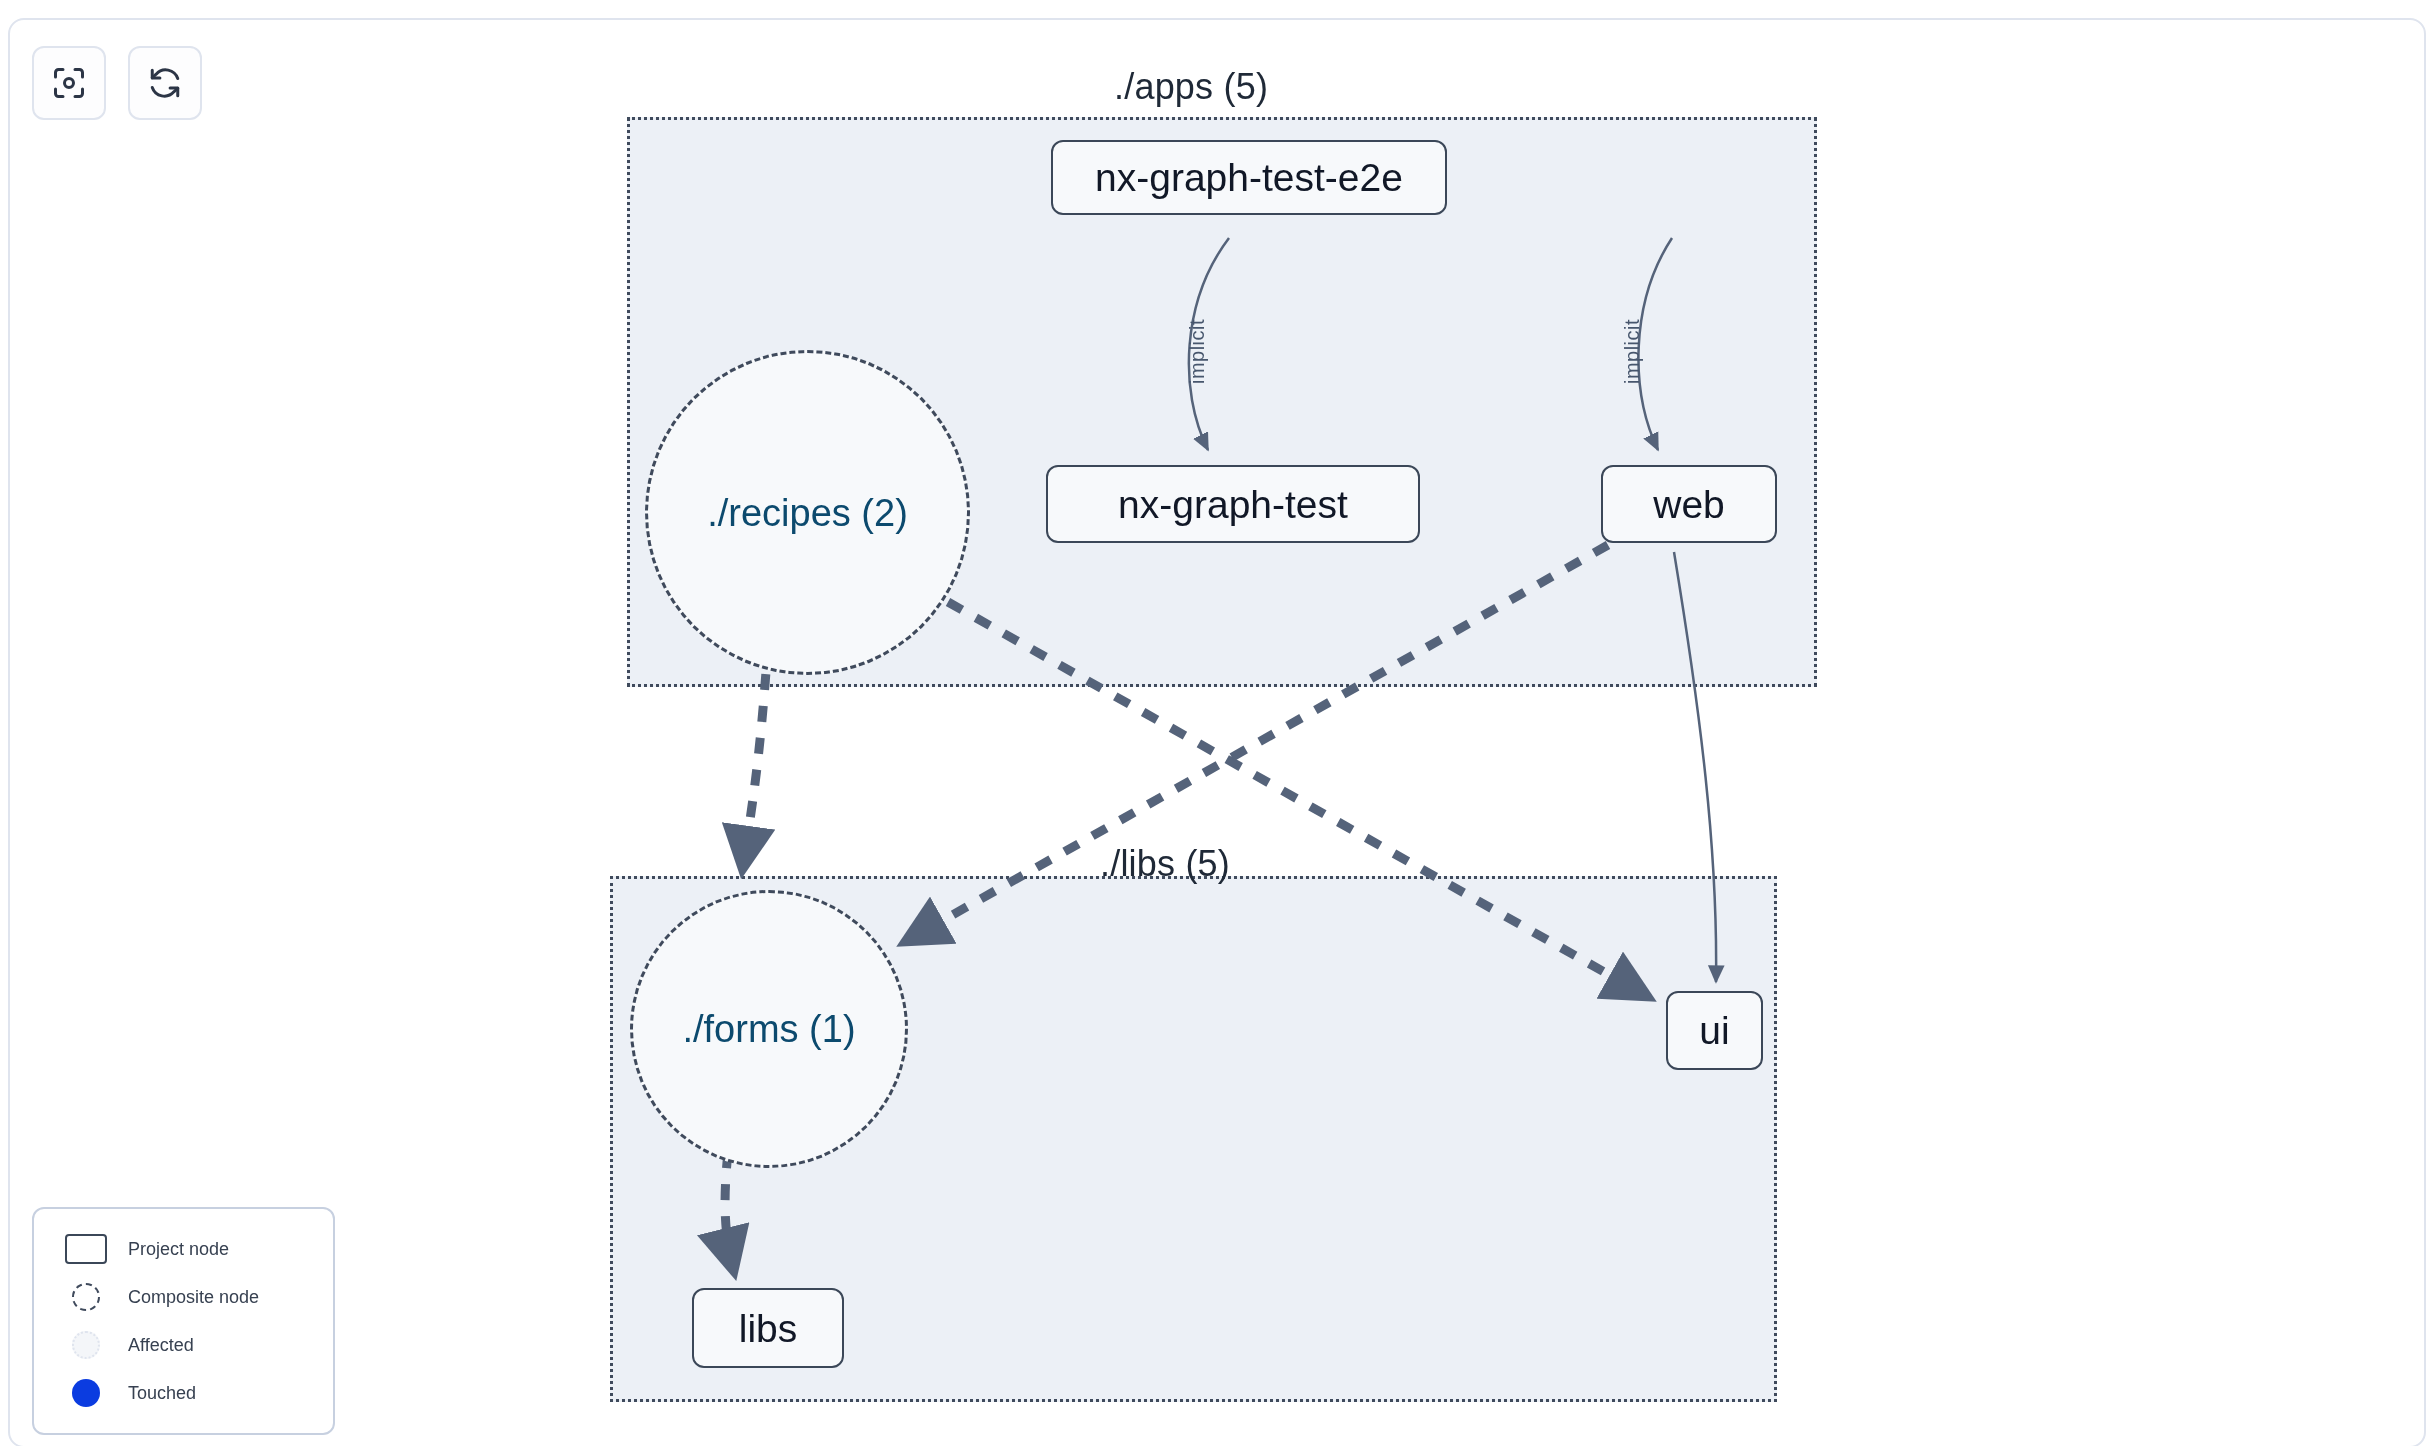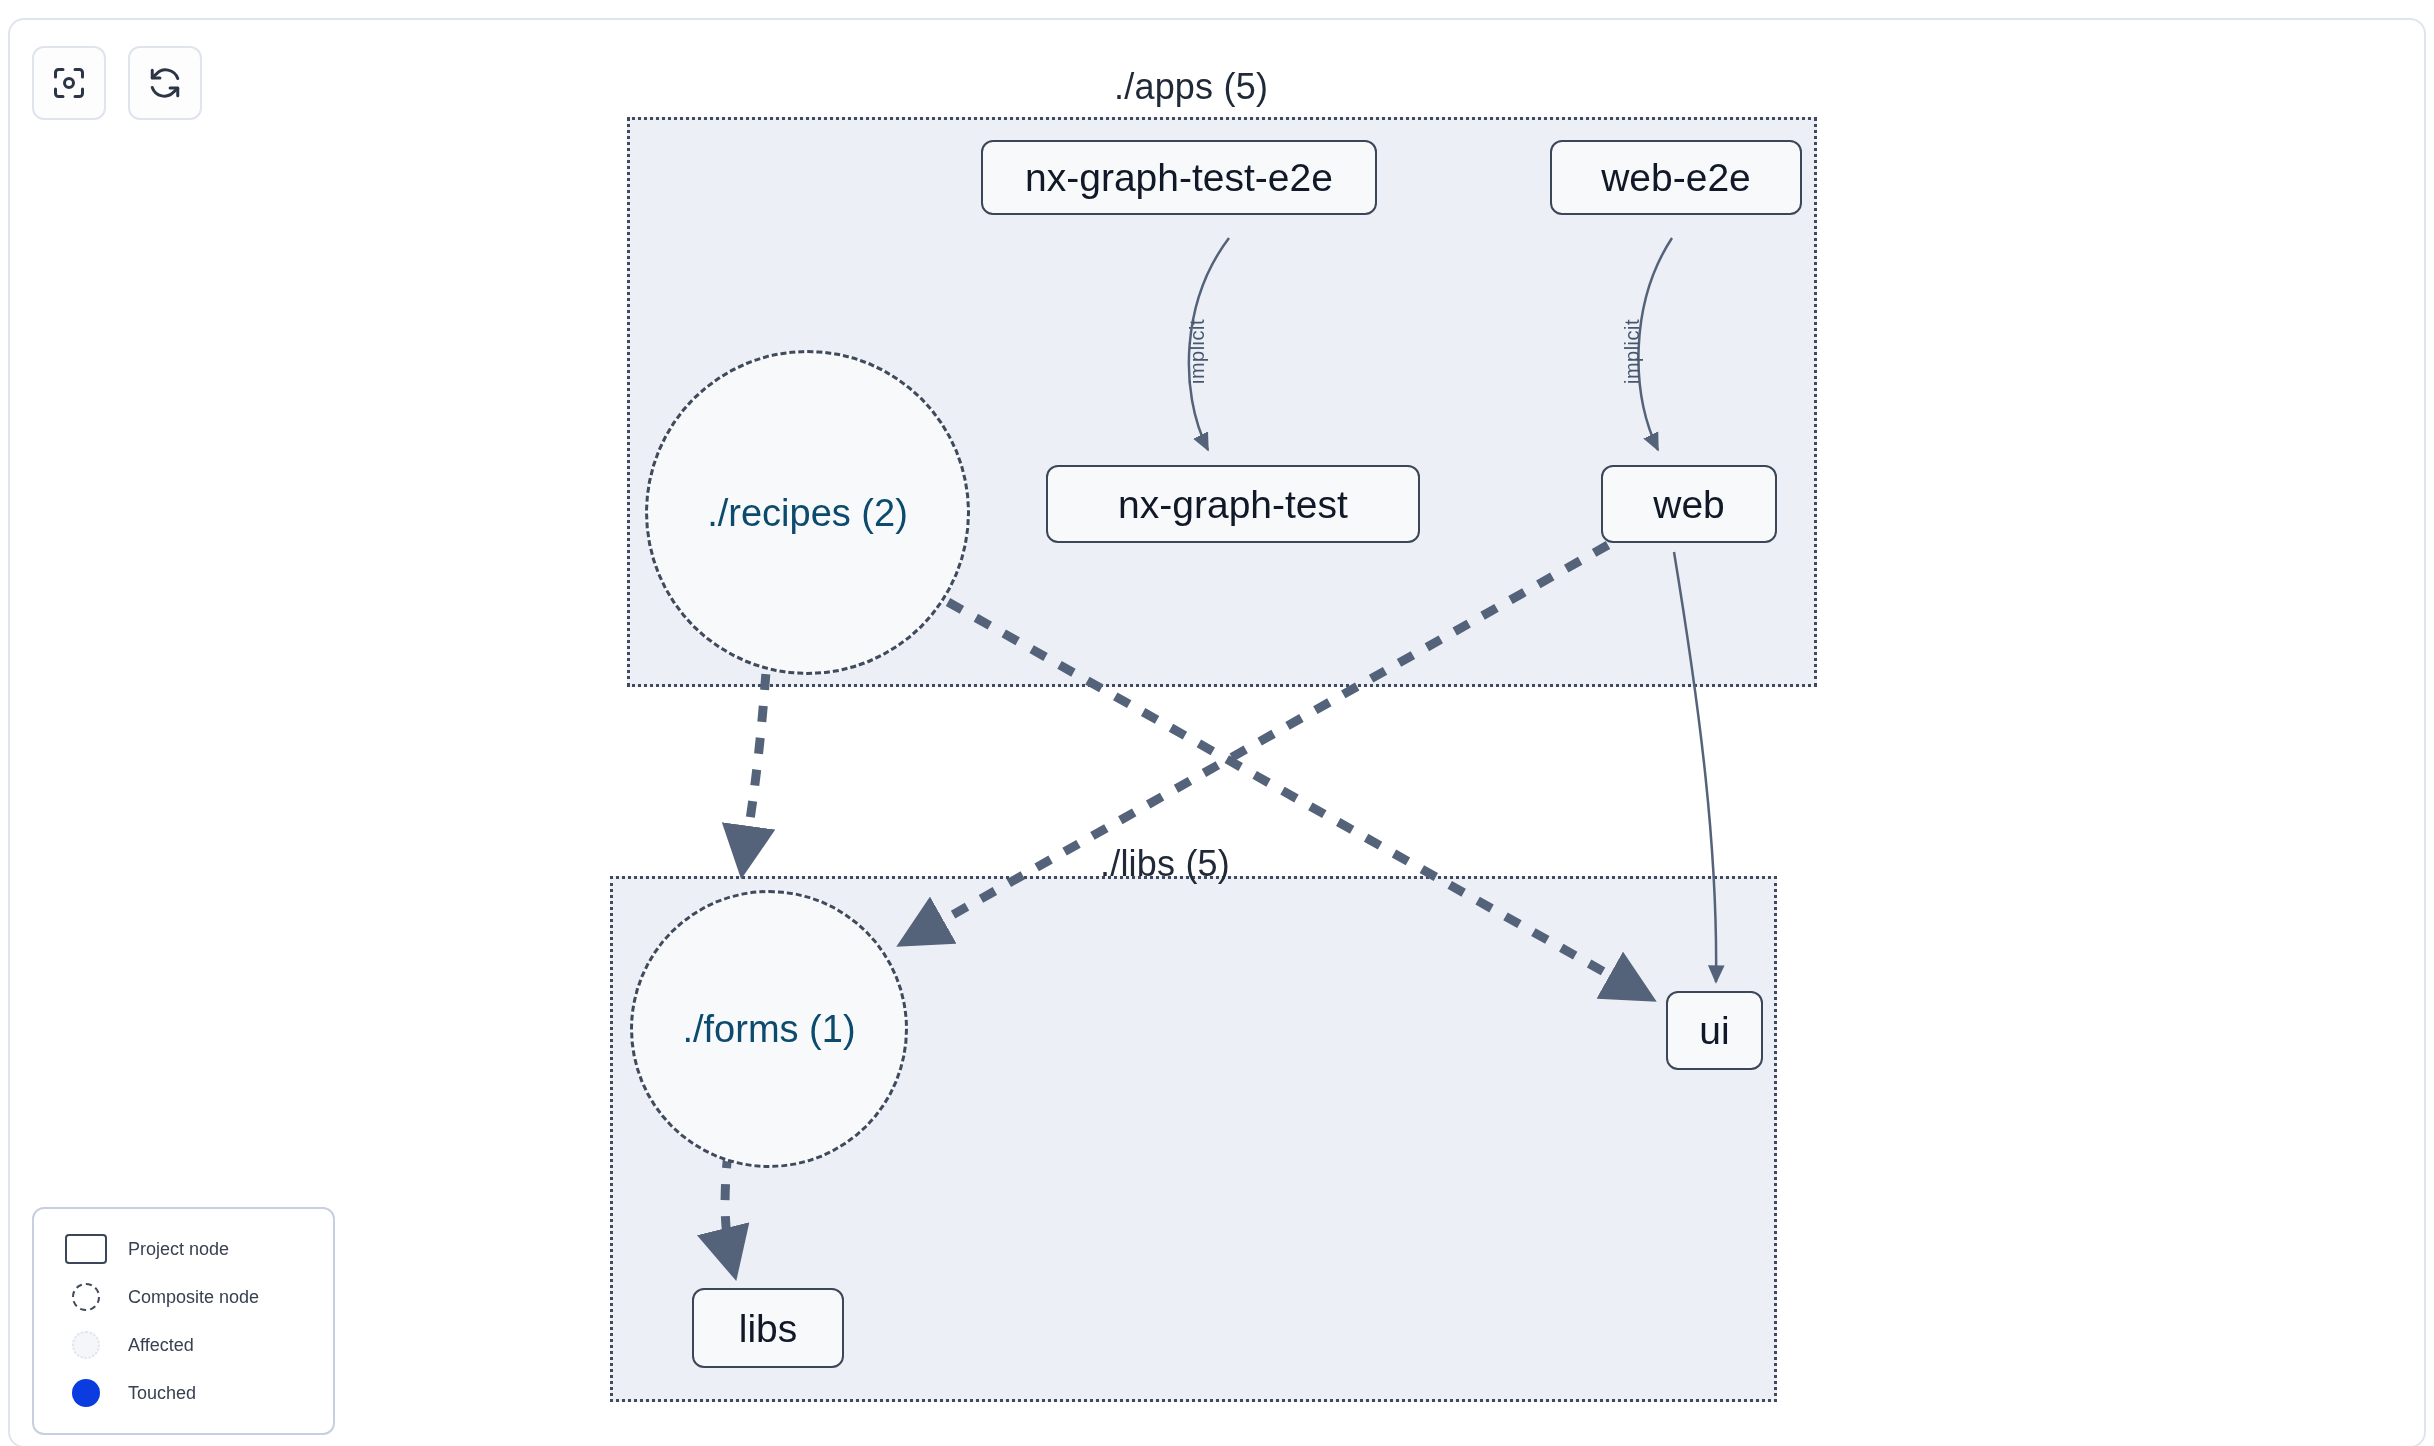--- a/index.html
+++ b/index.html
@@ -263,27 +263,24 @@
     <div class="edge-label" style="left:1157px; top:330px; width:80px; text-align:center;">implicit</div>
     <div class="edge-label" style="left:1592px; top:330px; width:80px; text-align:center;">implicit</div>
 
     <div class="composite-node" style="left:645px; top:340px; width:325px; height:325px;">
       <span>./recipes (2)</span>
     </div>
     <div class="composite-node" style="left:630px; top:880px; width:278px; height:278px;">
       <span>./forms (1)</span>
     </div>
 
-    <div class="project-node" style="left:981px; top:130px; width:396px; height:75px;">
+    <div class="project-node" style="left:1051px; top:130px; width:396px; height:75px;">
       <span>nx-graph-test-e2e</span>
     </div>
 
-    <div class="project-node" style="left:1550px; top:130px; width:252px; height:75px;">
-      <span>web-e2e</span>
-    </div>
 
     <div class="project-node" style="left:1046px; top:455px; width:374px; height:78px;">
       <span>nx-graph-test</span>
     </div>
 
     <div class="project-node" style="left:1601px; top:455px; width:176px; height:78px;">
       <span>web</span>
     </div>
 
     <div class="project-node" style="left:1666px; top:981px; width:97px; height:79px;">

